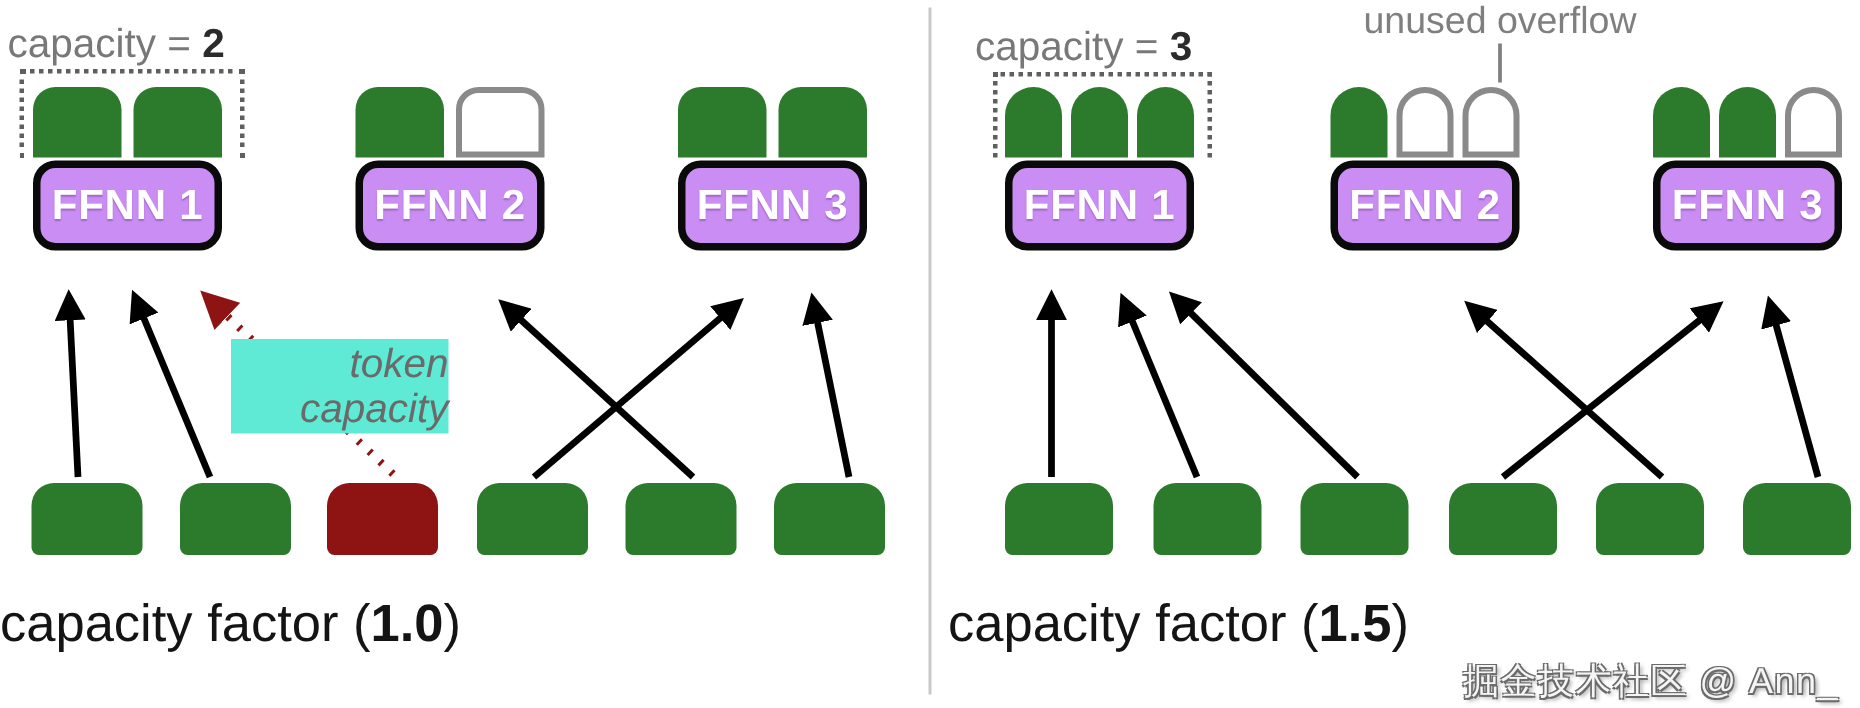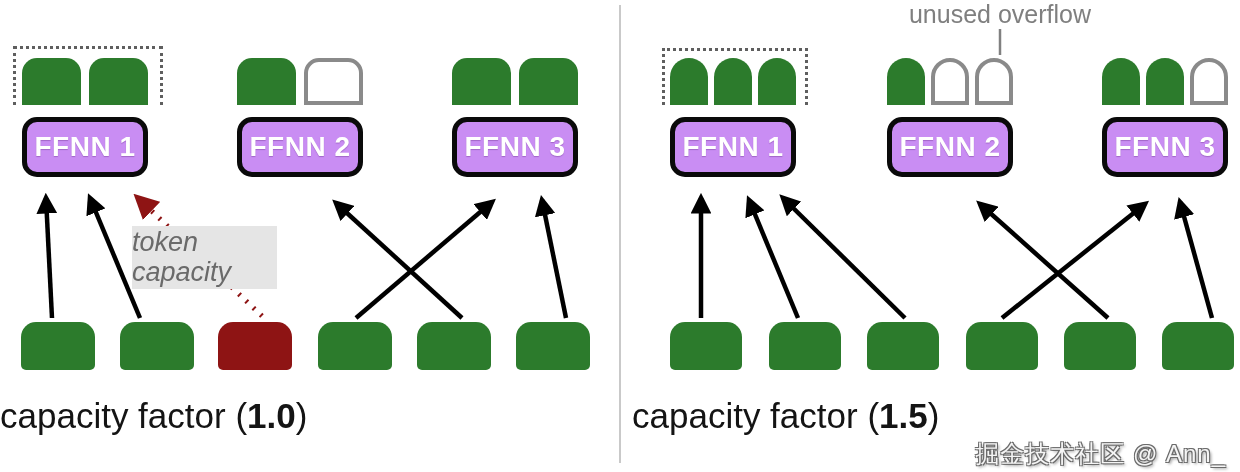--- a/index.html
+++ b/index.html
@@ -18,38 +18,38 @@
   .slots{display:flex;justify-content:flex-start;align-items:flex-end;}
   .slots.wide{gap:8px;}
   .slots.narrow{gap:6px;}
   .slot{height:47px;box-sizing:border-box;}
   .slots.wide .slot{width:59px;border-radius:15px 15px 0 0;}
   .slots.narrow .slot{width:38px;border-radius:19px 19px 0 0;}
   .slot.filled{background:#2c7b2c;}
   .slot.empty{background:#ffffff;border:4px solid #8a8a8a;}
 
   .ffnn{
-    margin-top:12px;width:126px;height:60px;box-sizing:border-box;
+    margin-top:2px;width:126px;height:60px;box-sizing:border-box;
     background:#c98df3;border:5px solid #0a0a0a;border-radius:15px;
     display:flex;align-items:center;justify-content:center;
     color:#ffffff;font-size:28px;font-weight:700;letter-spacing:.5px;
     text-shadow:0 1px 1px rgba(90,30,120,.35);
   }
 
   .token{position:absolute;top:322px;width:74px;height:48px;border-radius:15px 15px 5px 5px;}
   .token.routed{background:#2c7b2c;}
   .token.overflow{background:#8e1414;}
   .token.small{width:72px;}
 
   .arrows{position:absolute;left:0;top:0;width:1240px;height:472px;pointer-events:none;}
 
   .overflow-label{
-    position:absolute;left:132px;top:226px;width:145px;
-    text-align:left;font-size:27px;font-style:italic;color:#6a6a6a;
-    line-height:1.1;background:#e5e5e5;padding:2px 0;
+    position:absolute;left:154px;top:226px;width:145px;
+    text-align:right;font-size:27px;font-style:italic;color:#6a6a6a;
+    line-height:1.1;background:#5eead4;padding:2px 0;
   }
 
   .unused-label{position:absolute;left:880px;top:0px;width:240px;text-align:center;
     font-size:25px;color:#7f7f7f;white-space:nowrap;}
 
   .caption{position:absolute;top:396px;width:610px;
     font-size:35px;color:#141414;white-space:nowrap;}
   .caption b{font-weight:700;}
   .caption.left{left:0px;}
   .caption.right{left:632px;}
@@ -61,20 +61,24 @@
     white-space:nowrap;
   }
 </style>
 </head>
 <body>
 
 <div class="canvas">
 
   <div class="divider"></div>
 
+  <div class="cap-label" style="left:5px;top:14px;">
+    <span>capacity =</span>
+    <b>2</b>
+  </div>
 
   <div class="dotted-box" style="left:13px;top:46px;width:144px;height:56px;"></div>
 
   <div class="expert" style="left:22px;top:58px;">
     <div class="slots wide">
       <div class="slot filled"></div>
       <div class="slot filled"></div>
     </div>
     <div class="ffnn">FFNN 1</div>
   </div>
@@ -99,20 +103,24 @@
   <div class="token routed" style="left:120px;"></div>
   <div class="token overflow" style="left:218px;"></div>
   <div class="token routed" style="left:318px;"></div>
   <div class="token routed" style="left:417px;"></div>
   <div class="token routed" style="left:516px;"></div>
 
   <div class="caption left">
     <span>capacity factor (</span><b>1.0</b><span>)</span>
   </div>
 
+  <div class="cap-label" style="left:650px;top:16px;">
+    <span>capacity =</span>
+    <b>3</b>
+  </div>
 
   <div class="unused-label">unused overflow</div>
 
   <div class="dotted-box" style="left:662px;top:48px;width:140px;height:54px;"></div>
 
   <div class="expert" style="left:670px;top:58px;">
     <div class="slots narrow">
       <div class="slot filled"></div>
       <div class="slot filled"></div>
       <div class="slot filled"></div>

